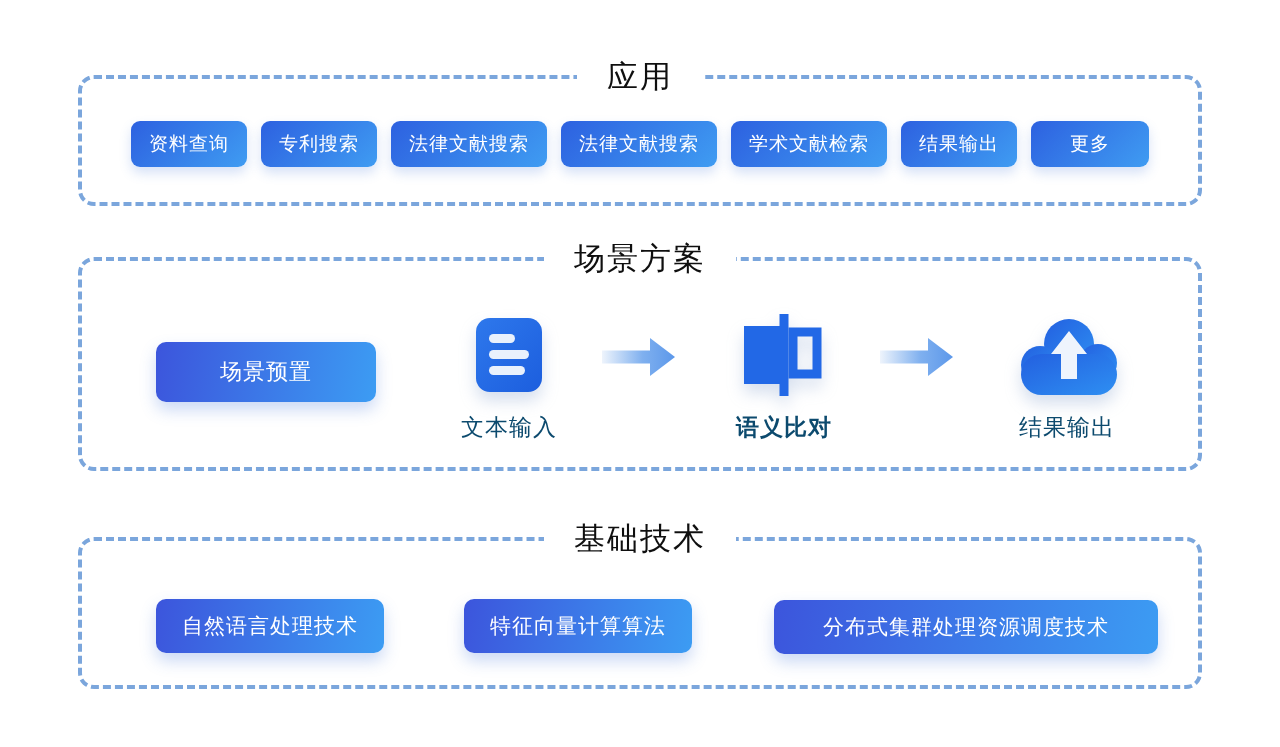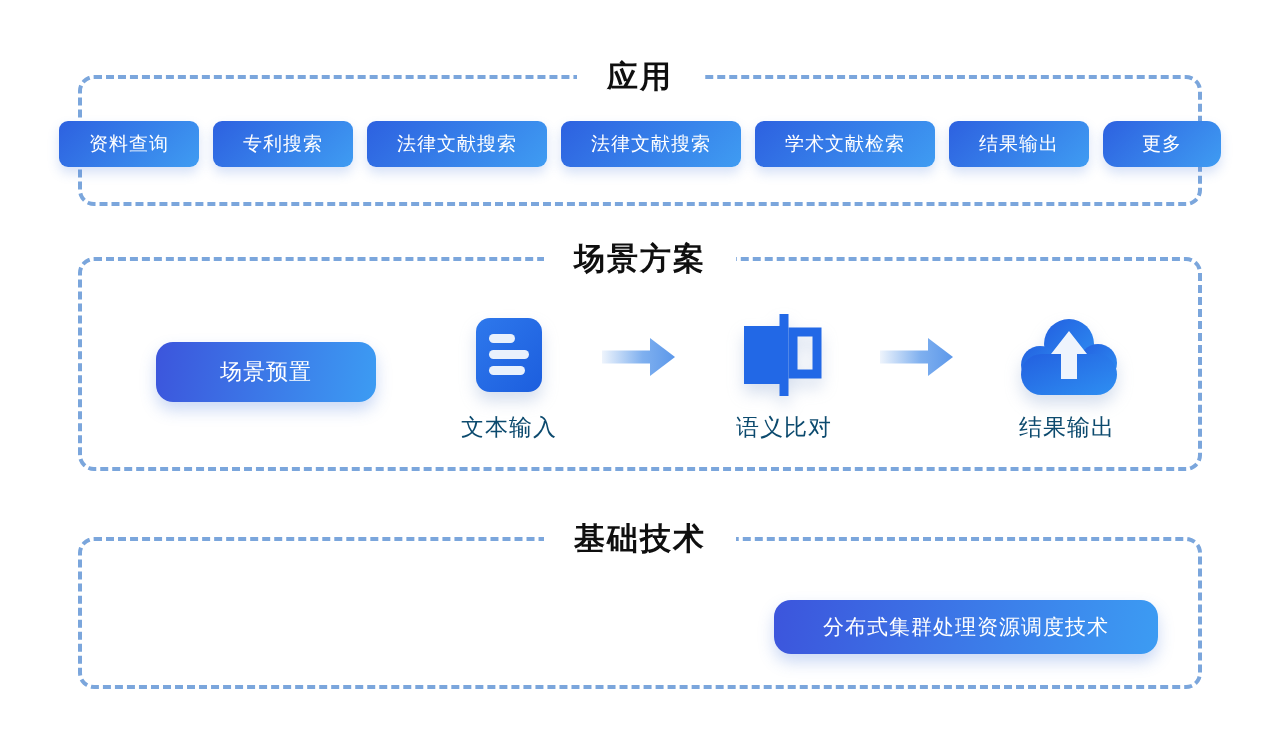--- a/index.html
+++ b/index.html
@@ -12,41 +12,41 @@
   .section {
     position:absolute; left:78px; width:1124px;
     border:4px dashed #7ba6dc; border-radius:16px;
   }
   .sec-app  { top:75px;  height:131px; }
   .sec-flow { top:257px; height:214px; }
   .sec-tech { top:537px; height:152px; }
   .section-title {
     position:absolute; top:-2px; left:50%; transform:translate(-50%,-50%);
     background:#ffffff; padding:0 30px;
-    font-size:31px; font-weight:700; color:#0f0f0f; letter-spacing:2px;
+    font-size:31px; font-weight:400; color:#0f0f0f; letter-spacing:2px;
     white-space:nowrap;
   }
   
   .chip-row {
     position:absolute; left:0; right:0; top:42px;
     display:flex; justify-content:center; gap:14px;
   }
   .chip {
     height:46px; display:flex; align-items:center; justify-content:center;
-    padding:0 30px; border-radius:9px;
+    padding:0 18px; border-radius:9px;
     background:linear-gradient(135deg,#2d61e0 0%,#3f9cf2 100%);
     color:#ffffff; font-size:19px; font-weight:500; letter-spacing:1px;
     box-shadow:0 6px 12px rgba(70,120,220,.22);
     white-space:nowrap;
   }
-  .chip-more { padding:17px 39px;border-radius:14px; }
+  .chip-more { padding:17px 39px; }
   
   .big-btn {
     position:absolute; display:flex; align-items:center; justify-content:center;
-    border-radius:17px; color:#ffffff; font-weight:500; letter-spacing:1px;
+    border-radius:10px; color:#ffffff; font-weight:500; letter-spacing:1px;
     background:linear-gradient(100deg,#3c55dc 0%,#3c9cf3 100%);
     box-shadow:0 8px 16px rgba(70,120,220,.28);
     white-space:nowrap;
   }
   .preset-btn { left:74px; top:81px; width:220px; height:60px; font-size:22px; }
   .tech-btn   { height:54px; font-size:21px; }
   .tech-1 { left:74px;  top:58px; width:228px; }
   .tech-2 { left:382px; top:58px; width:228px; }
   .tech-3 { left:692px; top:59px; width:384px; }
   
@@ -55,21 +55,21 @@
   .icon-compare { left:660px; top:53px; }
   .icon-cloud   { left:938px; top:56px; }
   .flow-arrow { position:absolute; top:76px; }
   .arrow-1 { left:520px; }
   .arrow-2 { left:798px; }
   .flow-label {
     position:absolute; top:151px; width:160px; text-align:center;
     font-size:23px; font-weight:500; color:#0c4a6e; letter-spacing:1px;
   }
   .label-1 { left:347px; }
-  .label-2 { left:622px; }
+  .label-2 { left:622px;font-weight:bold; }
   .label-3 { left:905px; }
 </style>
 </head>
 <body>
 
 <div class="canvas">
 
   <div class="section sec-app">
     <div class="section-title">应用</div>
     <div class="chip-row">
@@ -157,16 +157,18 @@
       </svg>
     </div>
 
     <div class="flow-label label-1">文本输入</div>
     <div class="flow-label label-2">语义比对</div>
     <div class="flow-label label-3">结果输出</div>
   </div>
 
   <div class="section sec-tech">
     <div class="section-title">基础技术</div>
+    <div class="big-btn tech-btn tech-1">自然语言处理技术</div>
+    <div class="big-btn tech-btn tech-2">特征向量计算算法</div>
     <div class="big-btn tech-btn tech-3">分布式集群处理资源调度技术</div>
   </div>
 
 </div>
 
 </body></html>

